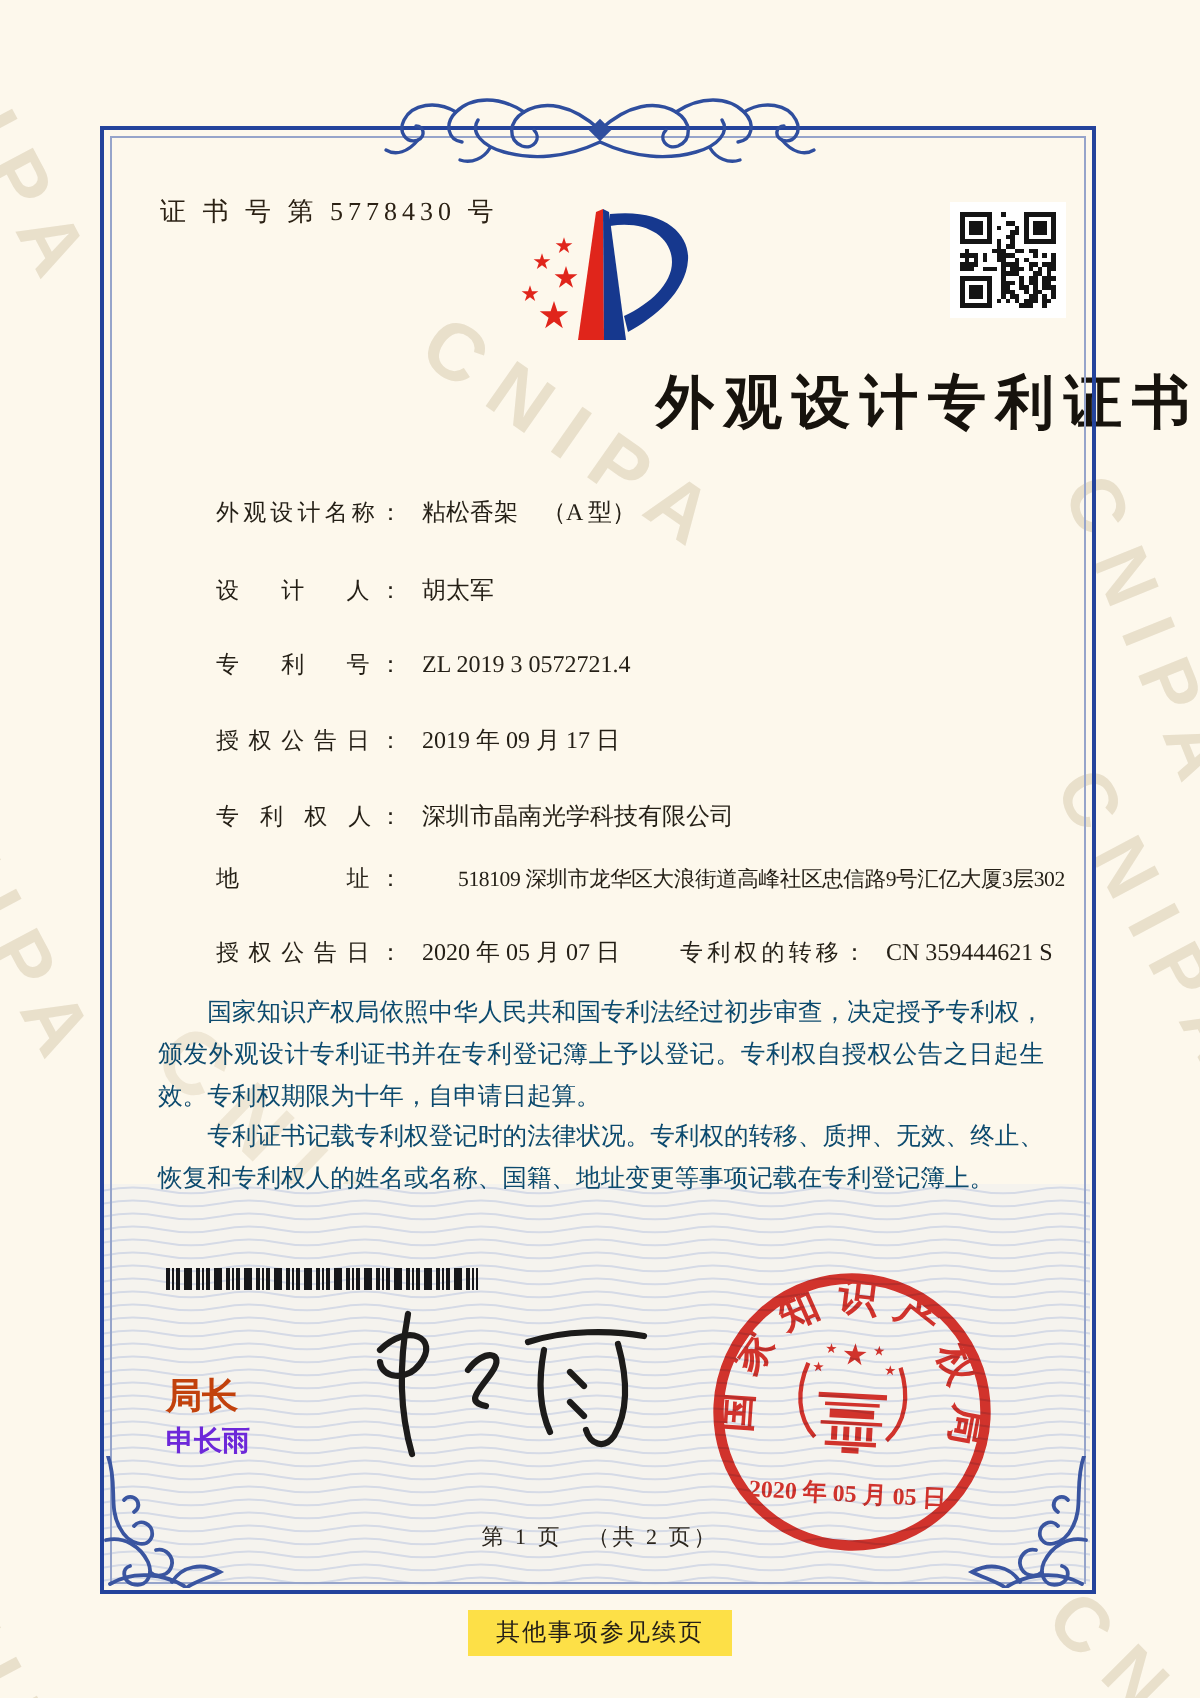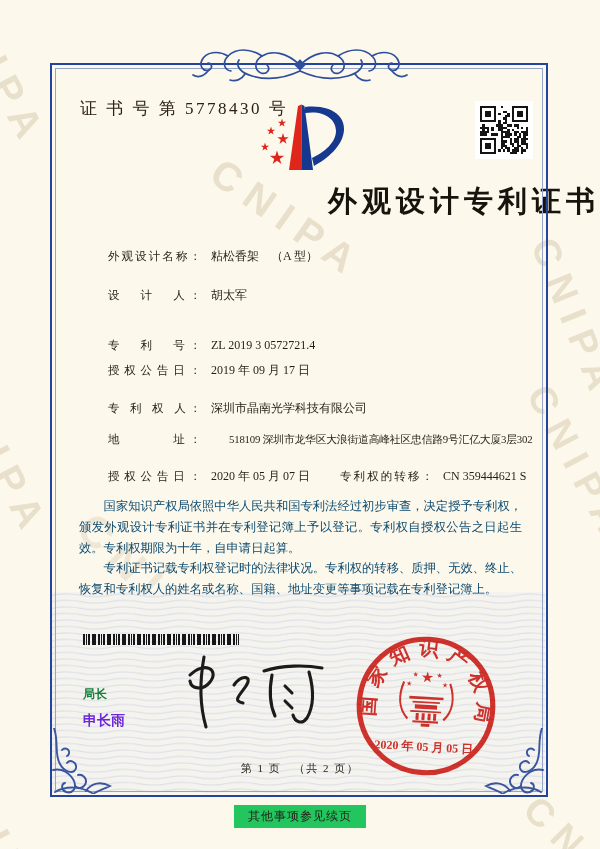--- a/index.html
+++ b/index.html
@@ -7,21 +7,21 @@
        background:#fdf8ec;font-family:"Liberation Serif","DejaVu Serif",serif;}
   .abs{position:absolute;}
   
   .wm{position:absolute;font-family:"Liberation Sans","DejaVu Sans",sans-serif;
       font-weight:700;color:rgba(203,187,156,.40);letter-spacing:11px;
       transform-origin:0 0;white-space:nowrap;pointer-events:none;z-index:0;}
   
   .frame-outer{left:50px;top:63px;width:494px;height:730px;border:2px solid #24439c;z-index:4;pointer-events:none;}
   .frame-inner{left:55px;top:68px;width:486px;height:722px;border:1px solid #96a4ca;z-index:4;pointer-events:none;}
   
-  .certno{left:80px;top:97px;font-size:17px;letter-spacing:2.5px;color:#2b2114;z-index:3;}
+  .certno{left:80px;top:97px;font-size:13px;letter-spacing:2.5px;color:#2b2114;z-index:3;}
   .title{left:0;top:182px;width:600px;text-align:right;font-size:29px;font-weight:700;
          letter-spacing:5px;color:#17130d;z-index:3;}
   .qr-tile{left:475px;top:101px;width:58px;height:58px;background:#fff;z-index:3;}
   .qr-tile svg{position:absolute;left:5px;top:5px;width:48px;height:48px;shape-rendering:crispEdges;}
   
   .row{position:absolute;left:79px;white-space:nowrap;font-size:12px;color:#241f16;z-index:3;}
   .lbl{display:inline-block;width:93px;text-align:justify;text-align-last:justify;font-size:11.5px;margin-left:29px;}
   .val{margin-left:7px;}
   .val-addr{margin-left:25px;font-size:10.8px;letter-spacing:-.2px;}
   .lbl2{display:inline-block;width:93px;text-align:justify;text-align-last:justify;font-size:11.5px;margin-left:27px;}
@@ -30,32 +30,32 @@
   .bodytext p{margin:0;text-indent:2em;font-size:12.3px;line-height:20.8px;text-align:justify;}
   
   .waves{left:52px;top:592px;z-index:1;}
   
   .barcode{left:83px;top:634px;width:156px;height:11px;z-index:2;
     background:
       repeating-linear-gradient(90deg,#17171a 0 2px,rgba(0,0,0,0) 2px 5px),
       repeating-linear-gradient(90deg,#17171a 0 1px,rgba(0,0,0,0) 1px 3px);}
   
   .sig-title{left:83px;top:686px;font-family:"Liberation Sans","DejaVu Sans",sans-serif;
-             font-size:12px;font-weight:600;color:#15803d;z-index:2;}
+             font-size:18px;font-weight:600;color:#c2410c;z-index:2;}
   .sig-name{left:83px;top:712px;font-family:"Liberation Sans","DejaVu Sans",sans-serif;
             font-size:14px;font-weight:600;color:#6d28d9;z-index:2;}
   .sig-svg{left:168px;top:645px;z-index:2;}
   
   .seal{left:353px;top:633px;width:146px;height:146px;z-index:5;transform:rotate(3deg);
         opacity:.93;mix-blend-mode:multiply;}
   
   .pageinfo{left:0;top:761px;width:600px;text-align:center;font-size:11px;
             letter-spacing:1.5px;color:#2a251d;z-index:2;}
   .contnote{left:50%;top:805px;transform:translateX(-50%);font-size:12px;color:#241f17;
-            background:#22c55e;padding:3px 14px;z-index:3;letter-spacing:1px;}
+            background:#fde047;padding:3px 14px;z-index:3;letter-spacing:1px;}
   .orn{z-index:5;pointer-events:none;}
 </style>
 </head>
 <body>
 
 <svg width="0" height="0" style="position:absolute" aria-hidden="true">
   <defs>
     <path id="star-shape" d="M0,-1 L0.2245,-0.309 L0.9511,-0.309 L0.3633,0.118 L0.5878,0.809 L0,0.382 L-0.5878,0.809 L-0.3633,0.118 L-0.9511,-0.309 L-0.2245,-0.309 Z"></path>
   </defs>
 </svg>
@@ -272,21 +272,21 @@
 <div class="abs title">外观设计专利证书</div>
 
 <div class="row" style="top:248px">
   <span class="lbl">外观设计名称：</span>
   <span class="val">粘松香架　（A 型）</span>
 </div>
 <div class="row" style="top:287px">
   <span class="lbl">设　计　人：</span>
   <span class="val">胡太军</span>
 </div>
-<div class="row" style="top:338px">
+<div class="row" style="top:325px">
   <span class="lbl">专　利　号：</span>
   <span class="val">ZL 2019 3 0572721.4</span>
 </div>
 <div class="row" style="top:362px">
   <span class="lbl">授权公告日：</span>
   <span class="val">2019 年 09 月 17 日</span>
 </div>
 <div class="row" style="top:400px">
   <span class="lbl">专 利 权 人：</span>
   <span class="val">深圳市晶南光学科技有限公司</span>

